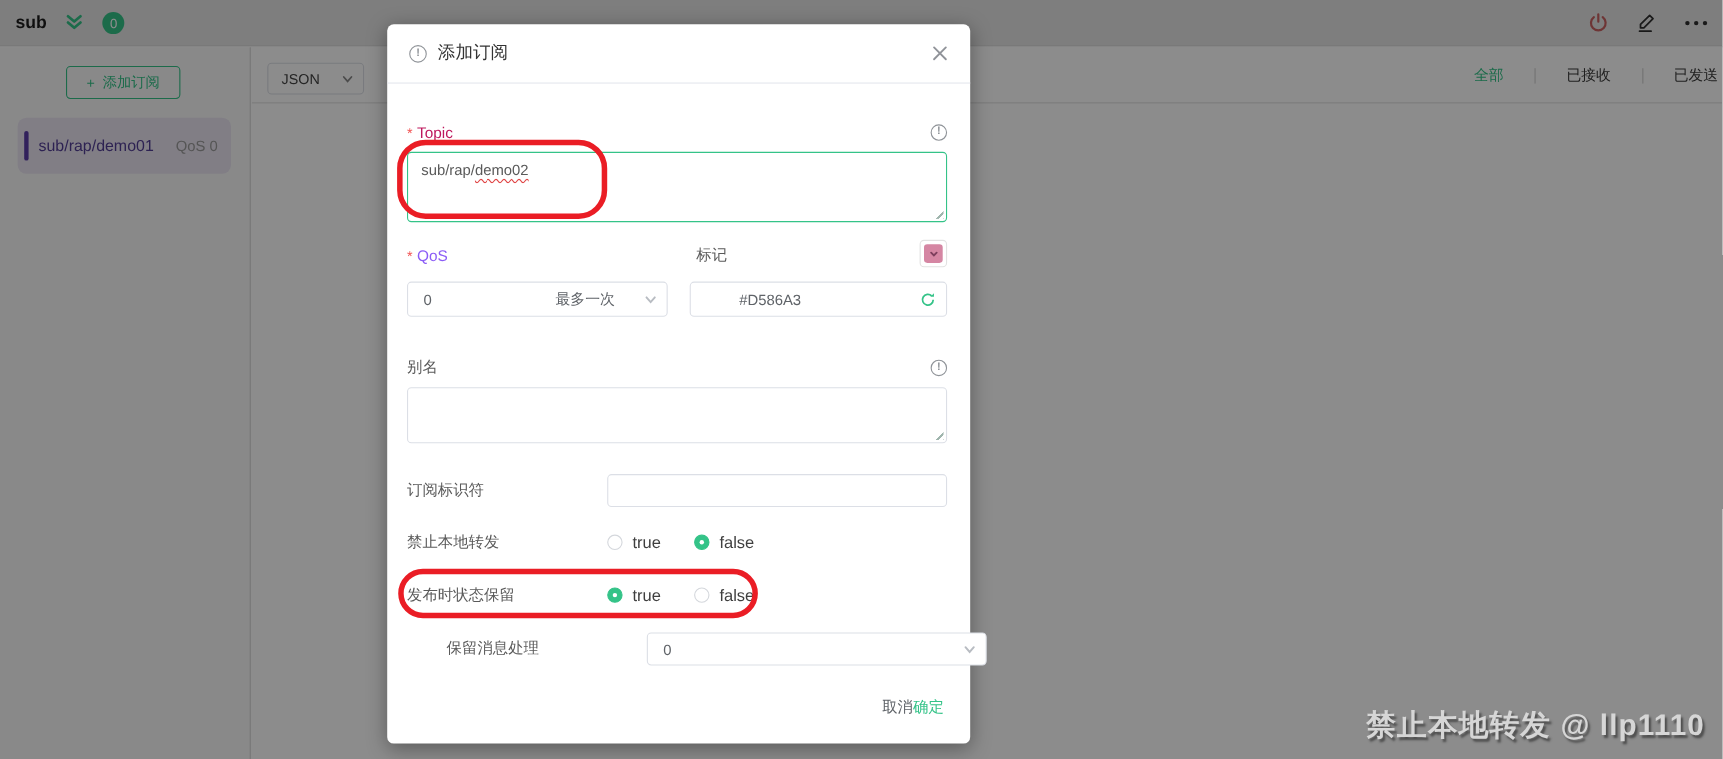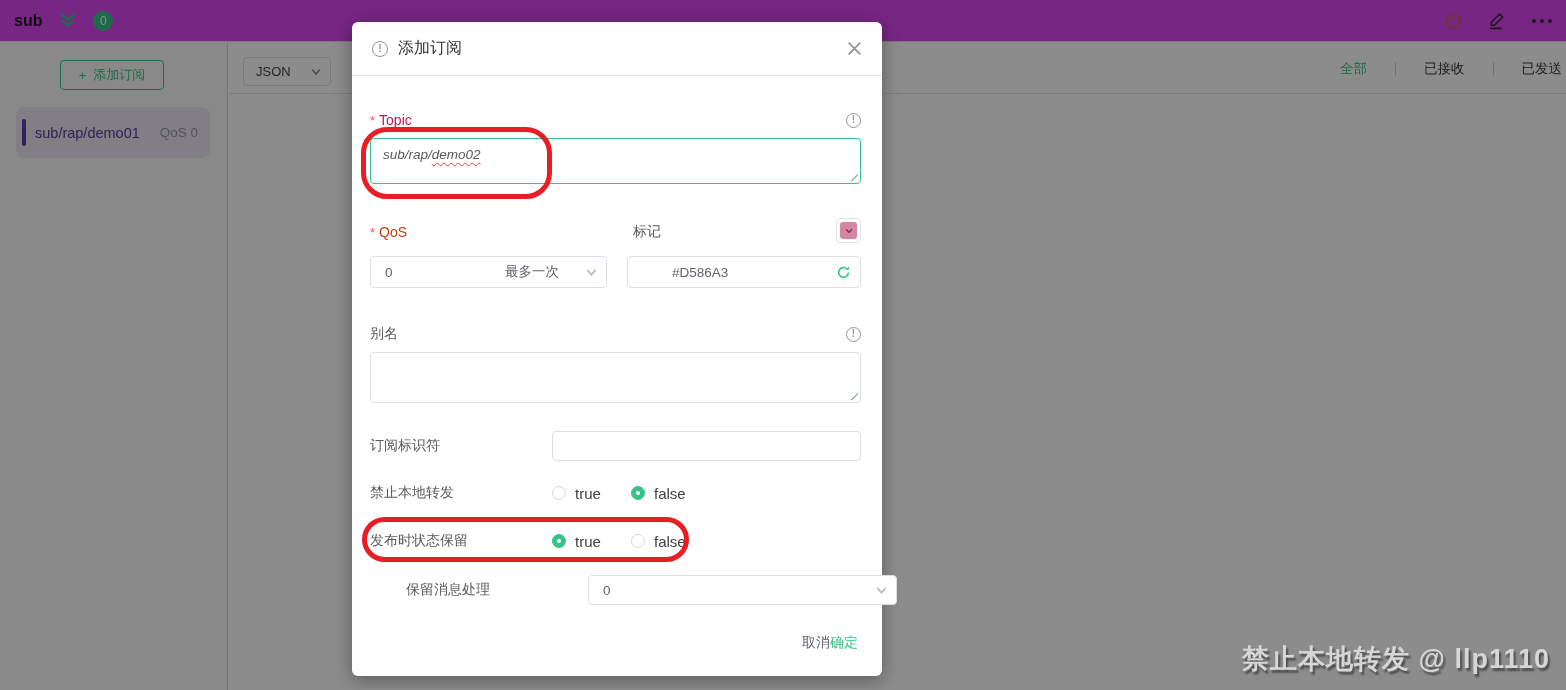--- a/index.html
+++ b/index.html
@@ -1,21 +1,21 @@
 <!DOCTYPE html>
 <html><head>
 <meta charset="utf-8">
 <style>
   * { margin:0; padding:0; box-sizing:border-box; }
   html,body { width:1566px; height:690px; overflow:hidden; }
   body { font-family:"Liberation Sans","DejaVu Sans",sans-serif; position:relative; background:#fff; }
 
   
   .app { position:absolute; inset:0; }
-  .topbar { position:absolute; left:0; top:0; width:1566px; height:42px; background:#d946ef;
+  .topbar { position:absolute; left:0; top:0; width:1566px; height:42px; background:#e5e5e5;
             border-bottom:1px solid #dcdcdc; display:flex; align-items:center; padding:0 14px; }
   .conn-name { font-size:16px; font-weight:bold; color:#1d1d1d; }
   .collapse-ic { margin-left:16px; display:flex; }
   .badge { margin-left:16px; min-width:20px; height:20px; border-radius:10px; background:#34c388;
            color:#fff; font-size:12px; display:flex; align-items:center; justify-content:center; padding:0 6px; }
   .topbar-right { margin-left:auto; display:flex; align-items:center; gap:24px; }
   .icon-btn { display:flex; align-items:center; justify-content:center; cursor:pointer; }
   .dots { display:flex; gap:4px; }
   .dots i { width:4px; height:4px; border-radius:50%; background:#2f2f2f; }
 
@@ -181,28 +181,28 @@
           <path d="M2 2l10 10M12 2L2 12"></path>
         </svg>
     </span>
   </div>
 
   <div class="row-abs" style="top:88px; height:20px;">
     <span class="req">*</span>
     <span class="m-label" style="color:#be185d;">Topic</span>
     <span class="info-icon small" style="margin-left:auto;"></span>
   </div>
-  <div class="ta" style="top:116px; height:46px; border:1px solid #34c388; border-radius:4px;font-style:italic;">
+  <div class="ta" style="top:116px; height:64px; border:1px solid #34c388; border-radius:4px;">
     <span>sub/rap/</span><span class="typo">demo02</span>
     <span class="grip"></span>
   </div>
 
   <div class="row-abs" style="top:200px; height:20px;">
     <span class="req">*</span>
-    <span class="m-label" style="color:#c2410c;">QoS</span>
+    <span class="m-label" style="color:#8b5cf6;">QoS</span>
     <span class="m-label" style="position:absolute; left:263px;">标记</span>
   </div>
   <div class="swatch-btn">
     <span class="swatch">
       <svg width="10" height="10" viewBox="0 0 12 12" fill="none" stroke="#7d3f5d" stroke-width="2" stroke-linecap="round">
           <polyline points="3,4.5 6,7.5 9,4.5"></polyline>
         </svg>
     </span>
   </div>
 

